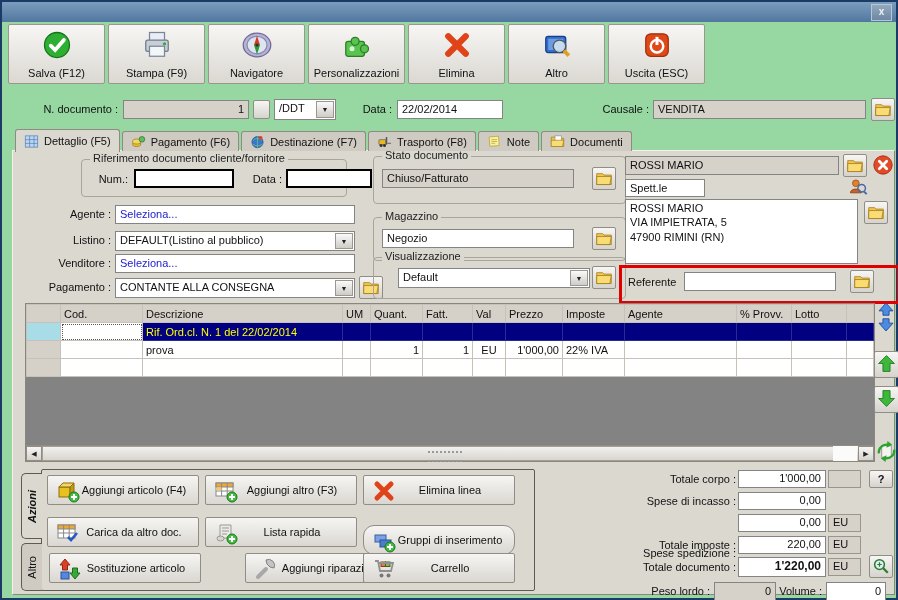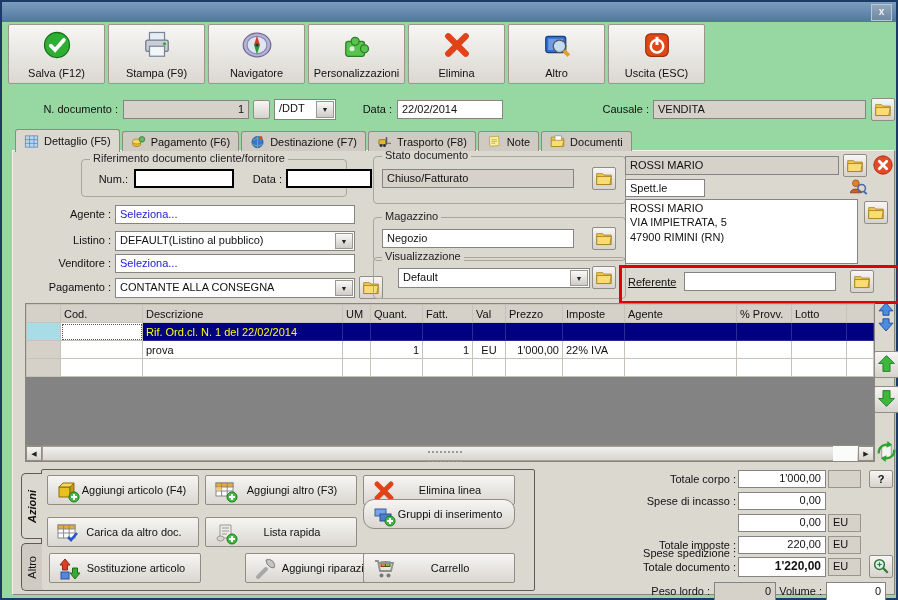--- a/index.html
+++ b/index.html
@@ -351,21 +351,21 @@
 VIA IMPIETRATA, 5
 47900 RIMINI (RN)</div>
     <div class="mbtn" style="left:851px;top:50px;width:24px;height:23px;">
       <span><svg width="18" height="16" viewBox="0 0 24 22">
             <path d="M2 5h8l2 2h10v13H2z" fill="#f2c64a" stroke="#9c7514"></path>
             <path d="M2 9h20l-2 11H2z" fill="#fadc74" stroke="#9c7514"></path>
           </svg></span>
     </div>
 
     <div style="position:absolute;left:606px;top:114px;width:275px;height:33px;border:3px solid #e00000;">
-      <span class="lbl" style="left:6px;top:8px;text-decoration:underline;">Referente</span>
+      <span class="lbl" style="left:6px;top:8px;">Referente</span>
       <div class="inp" style="left:62px;top:4px;width:152px;height:19px;"></div>
       <div class="mbtn" style="left:228px;top:2px;width:24px;height:23px;">
         <span><svg width="18" height="16" viewBox="0 0 24 22">
               <path d="M2 5h8l2 2h10v13H2z" fill="#f2c64a" stroke="#9c7514"></path>
               <path d="M2 9h20l-2 11H2z" fill="#fadc74" stroke="#9c7514"></path>
             </svg></span>
       </div>
     </div>
 
     <div class="grid">
@@ -541,21 +541,21 @@
           <svg viewBox="0 0 24 24">
             <path d="M6 4h11v13H6z" fill="#eceae4" stroke="#999"></path>
             <ellipse cx="6.5" cy="17.5" rx="3.5" ry="2.5" fill="#d8d5cd" stroke="#999"></ellipse>
             <path d="M8 7h7M8 10h7M8 13h5" stroke="#999" fill="none"></path>
             <circle cx="18" cy="18" r="5" fill="#44bb44" stroke="#187818"></circle>
             <path d="M18 15v6M15 18h6" stroke="#fff" stroke-width="2"></path>
           </svg>
         </span>
       <span class="albl">Lista rapida</span>
     </div>
-    <div class="abtn" style="left:350px;top:348px;border-radius:11px;">
+    <div class="abtn" style="left:350px;top:374px;border-radius:11px;">
       <span class="aicon">
           <svg viewBox="0 0 24 24">
             <rect x="3" y="6" width="11" height="7" fill="#7aa2e4" stroke="#38609c"></rect>
             <rect x="8" y="11" width="11" height="7" fill="#4a7ecc" stroke="#2c5099"></rect>
             <circle cx="18" cy="18" r="5" fill="#44bb44" stroke="#187818"></circle>
             <path d="M18 15v6M15 18h6" stroke="#fff" stroke-width="2"></path>
           </svg>
         </span>
       <span class="albl">Gruppi di inserimento</span>
     </div>

